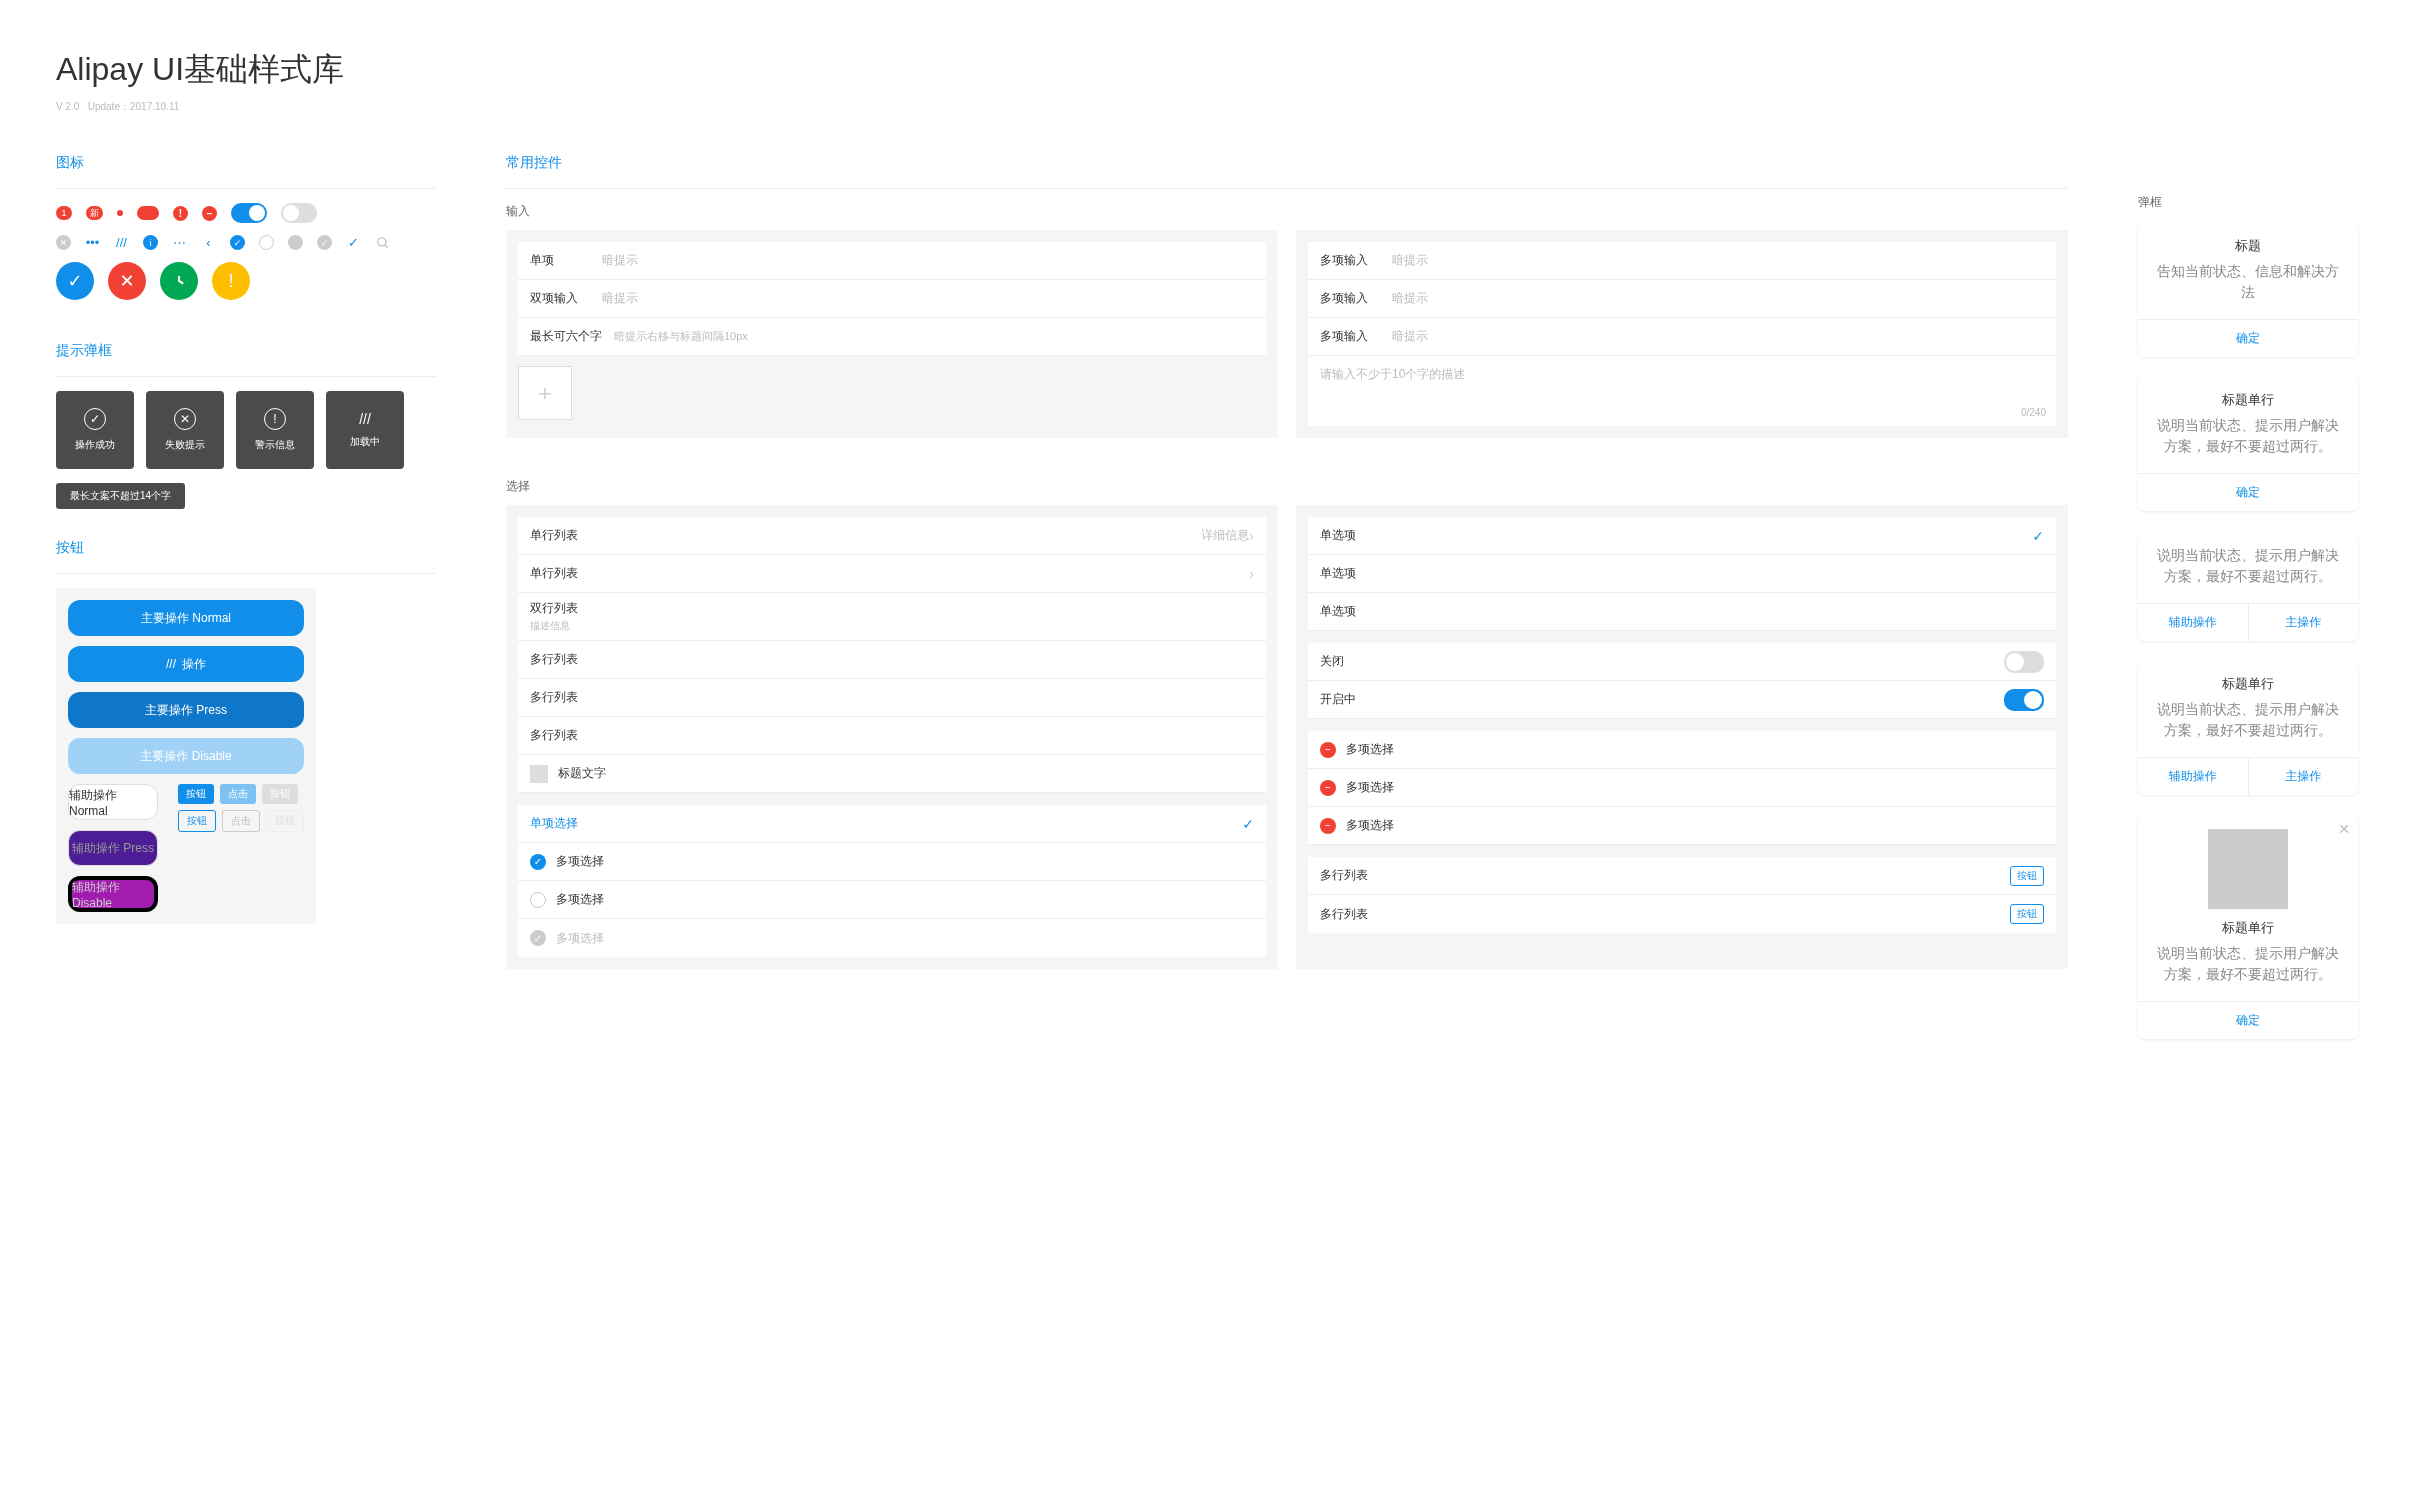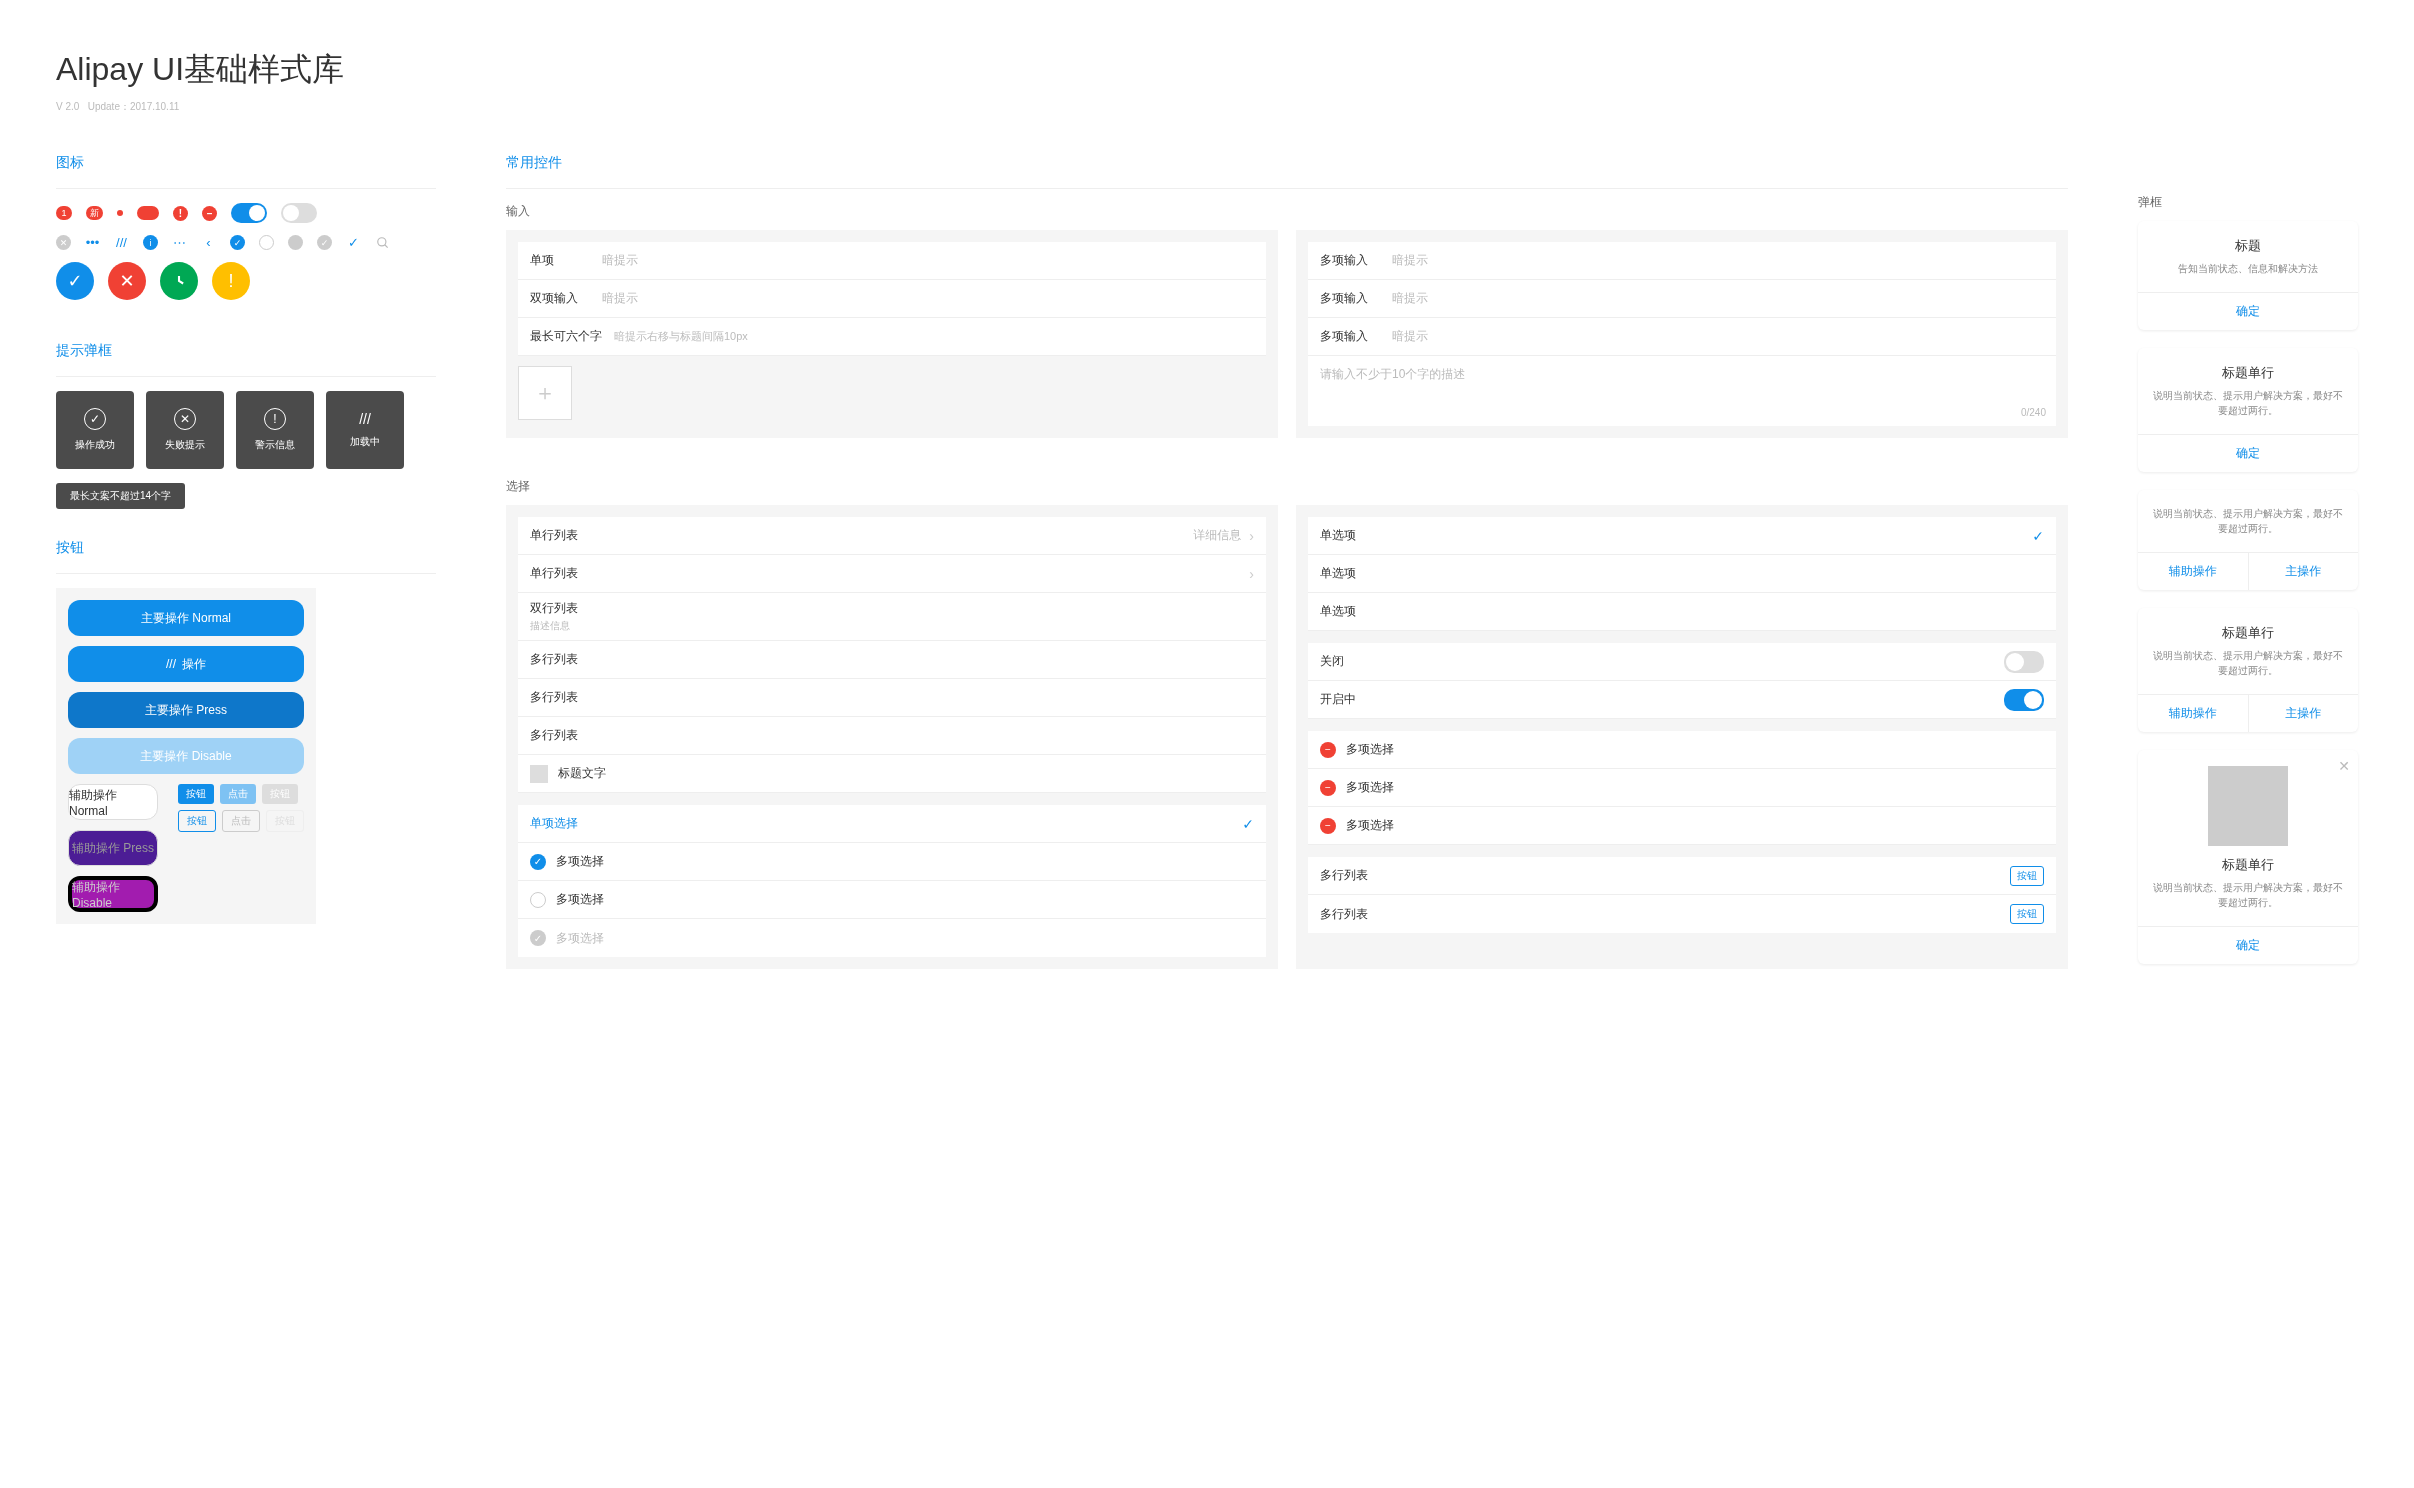--- a/index.html
+++ b/index.html
@@ -64,41 +64,41 @@
 .tag-out{border:1px solid #108EE9;color:#108EE9}
 .tag-out-lt{border:1px solid #ccc;color:#bbb}
 .tag-out-dis{border:1px solid #eee;color:#ddd}
 
 .sub-cols{display:flex;gap:18px}
 .panel{background:#f5f5f5;padding:12px;flex:1}
 .cell{background:#fff;display:flex;align-items:center;padding:0 12px;height:38px;border-bottom:1px solid #eee;font-size:12px}
 .cell:last-child{border-bottom:none}
 .cell .lab{width:72px;color:#333;flex-shrink:0}
 .cell .ph{color:#bbb}
-.cell .right{margin-left:auto;color:#bbb;display:flex;align-items:center;gap:8px}
+.cell .right{margin-left:auto;color:#bbb;display:flex;align-items:center;gap:0}
 .cell .chev{color:#ccc;font-size:14px}
 .textarea-cell{background:#fff;padding:10px 12px;font-size:12px;color:#bbb;height:70px;position:relative}
 .textarea-cell .count{position:absolute;right:10px;bottom:8px;font-size:10px;color:#bbb}
 .addbox{width:54px;height:54px;border:1px solid #ddd;display:flex;align-items:center;justify-content:center;color:#ccc;font-size:22px;margin-top:10px;background:#fff}
 .cell .desc{font-size:10px;color:#bbb}
 .cell.tall{height:48px;flex-direction:column;align-items:flex-start;justify-content:center;gap:2px}
 .cell .sq{width:18px;height:18px;background:#ddd;margin-right:10px}
 .cell .chk{width:16px;height:16px;border-radius:50%;margin-right:10px;flex-shrink:0;display:flex;align-items:center;justify-content:center;font-size:10px;color:#fff}
 .cell .chk.on{background:#108EE9}
 .cell .chk.off{border:1px solid #ccc}
 .cell .chk.dis{background:#ccc}
 .cell .minus{width:16px;height:16px;border-radius:50%;background:#F04134;color:#fff;display:flex;align-items:center;justify-content:center;margin-right:10px;font-size:10px}
 .cell .tick-r{margin-left:auto;color:#108EE9;font-size:14px}
 .cell .tag-btn{margin-left:auto;font-size:10px;color:#108EE9;border:1px solid #108EE9;border-radius:3px;padding:2px 6px}
 .gap{height:12px}
 
 .dlg{background:#fff;border-radius:6px;overflow:hidden;box-shadow:0 1px 3px rgba(0,0,0,0.08);margin-bottom:18px}
 .dlg-body{padding:16px 14px;text-align:center}
 .dlg-t{font-size:13px;font-weight:500;margin-bottom:6px}
-.dlg-d{font-size:10px;color:#888;line-height:1.5}
+.dlg-d{font-size:14px;color:#888;line-height:1.5}
 .dlg-ft{border-top:1px solid #eee;display:flex}
 .dlg-btn{flex:1;text-align:center;padding:10px;font-size:12px;color:#108EE9}
 .dlg-btn+.dlg-btn{border-left:1px solid #eee}
 .dlg-img{width:80px;height:80px;background:#ccc;margin:0 auto 10px}
 .dlg-close{position:absolute;right:8px;top:8px;color:#bbb;font-size:14px}
 .dlg.rel{position:relative}
 .spacer{height:30px}
 </style>
 </head>
 <body>

